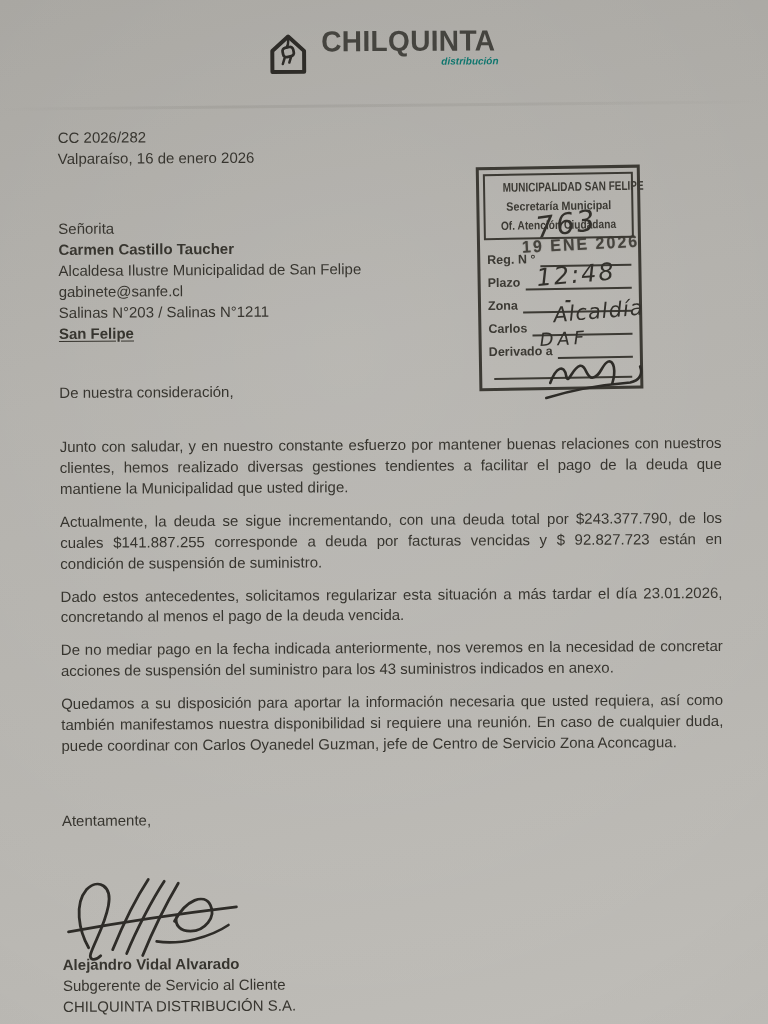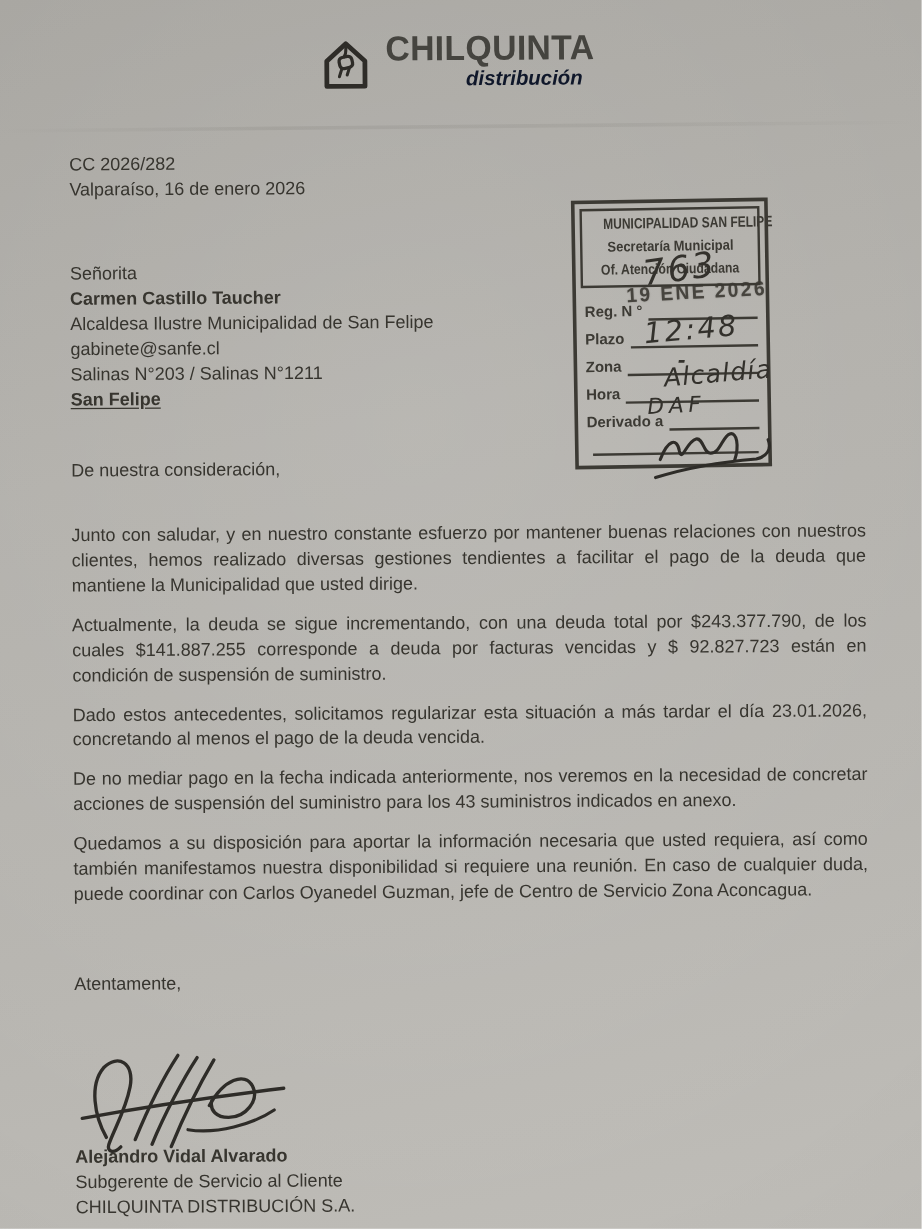--- a/index.html
+++ b/index.html
@@ -11,21 +11,21 @@
     color:#37352f;
   }
   .page{position:relative;width:768px;height:1024px;transform:rotate(-0.35deg);}
   .content{padding:0 46px 0 60px;}
 
   
   .letterhead{display:flex;justify-content:center;align-items:flex-start;gap:7px;padding-top:26px;}
   .logo-icon{width:52px;height:52px;margin-top:2px;}
   .brand{display:flex;flex-direction:column;align-items:flex-end;}
   .brand-name{font-size:29px;font-weight:bold;letter-spacing:0.3px;color:#45443f;transform:scaleX(0.97);transform-origin:left;line-height:1.1;}
-  .brand-sub{font-size:17px;font-style:italic;font-weight:bold;color:#0f172a;margin-top:-2px;margin-right:15px;}
+  .brand-sub{font-size:10px;font-style:italic;font-weight:bold;color:#0f766e;margin-top:-2px;margin-right:2px;}
   .crease{position:absolute;left:0;top:104px;width:768px;height:3px;
     background:linear-gradient(90deg,rgba(110,108,102,0) 0%,rgba(110,108,102,0.16) 30%,rgba(110,108,102,0.12) 70%,rgba(110,108,102,0) 100%);
     transform:rotate(-0.2deg);}
 
   
   .ref{margin-top:46px;font-size:15px;line-height:1.38;}
   .dateline{font-size:15px;line-height:1.38;}
 
   
   .recipient{margin-top:50px;font-size:15px;line-height:1.39;}
@@ -129,21 +129,21 @@
     </div>
     <div class="srow">
       <span class="slbl">Plazo</span>
         <span class="sline"></span>
     </div>
     <div class="srow">
       <span class="slbl">Zona</span>
         <span class="sline"></span>
     </div>
     <div class="srow">
-      <span class="slbl">Hora</span>
+      <span class="slbl">Carlos</span>
         <span class="sline"></span>
     </div>
     <div class="srow">
       <span class="slbl">Derivado a</span>
         <span class="sline"></span>
     </div>
     <div class="sextra"></div>
 
     <span class="hw hw-reg">763</span>
     <span class="date-stamp">19 ENE 2026</span>

